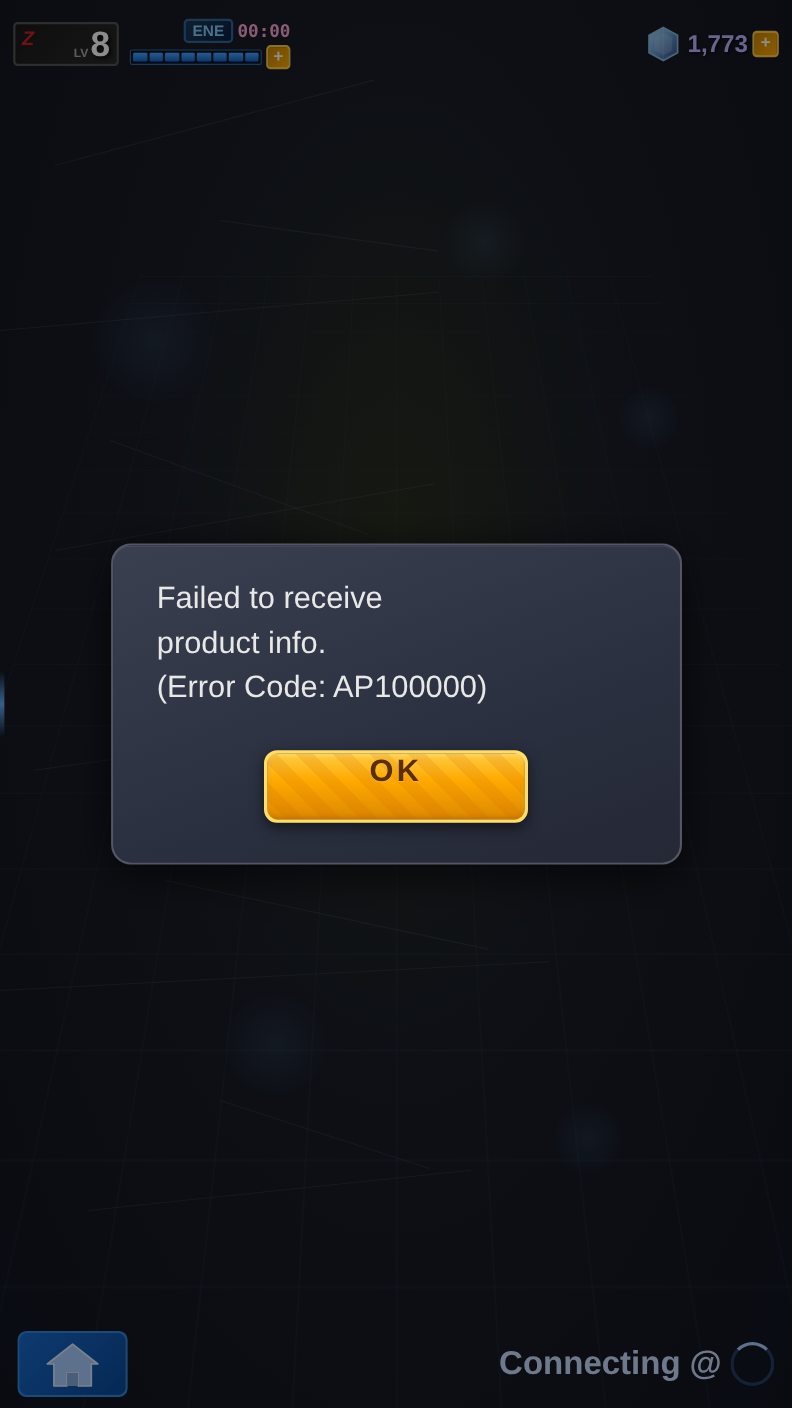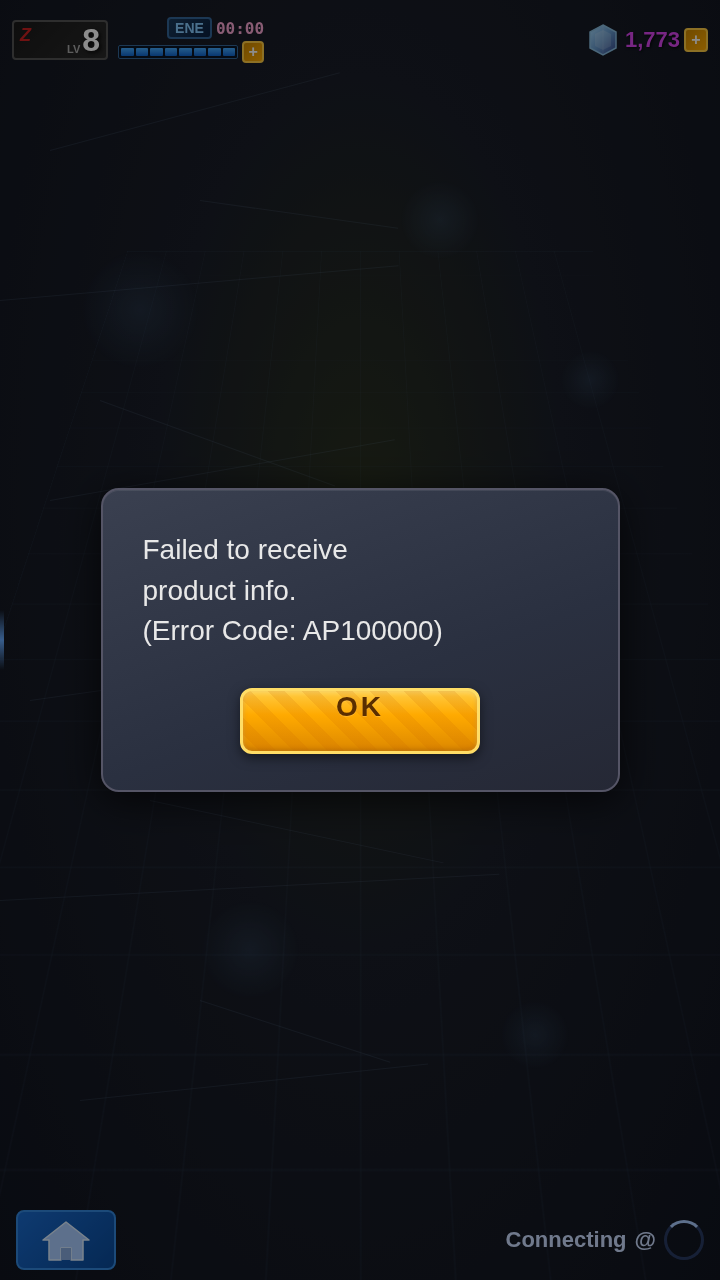--- a/index.html
+++ b/index.html
@@ -160,21 +160,21 @@
       gap: 4px;
       margin-left: auto;
     }
 
     .gem-icon {
       width: 36px;
       height: 36px;
     }
 
     .gem-count {
-      color: #d946ef;
+      color: #c4b5fd;
       font-size: 22px;
       font-weight: bold;
       text-shadow: 1px 1px 3px rgba(0,0,0,0.8);
     }
 
     .gem-plus {
       width: 24px;
       height: 24px;
       background: linear-gradient(135deg, #cc8800, #ffaa00);
       border: 2px solid #ffcc44;
@@ -198,21 +198,21 @@
       align-items: center;
       justify-content: center;
     }
 
     
     .error-dialog {
       width: 519px;
       background: linear-gradient(160deg, #3a4050 0%, #2a3040 60%, #252835 100%);
       border: 2px solid #555566;
       border-radius: 18px;
-      padding: 40px 40px 36px;
+      padding: 28px 40px 36px;
       display: flex;
       flex-direction: column;
       align-items: center;
       box-shadow: 0 8px 40px rgba(0,0,0,0.7), inset 0 1px 0 rgba(255,255,255,0.08);
     }
 
     .error-message {
       color: #e8e8e8;
       font-size: 28px;
       font-weight: 500;
@@ -303,21 +303,21 @@
 
     
     .connecting-area {
       display: flex;
       align-items: center;
       gap: 8px;
     }
 
     .connecting-text {
       color: #ccddff;
-      font-size: 22px;
+      font-size: 30px;
       font-weight: bold;
       font-family: Arial, sans-serif;
     }
 
     .connecting-spinner {
       width: 40px;
       height: 40px;
       border: 3px solid rgba(100,150,255,0.3);
       border-top: 3px solid #aaccff;
       border-radius: 50%;

